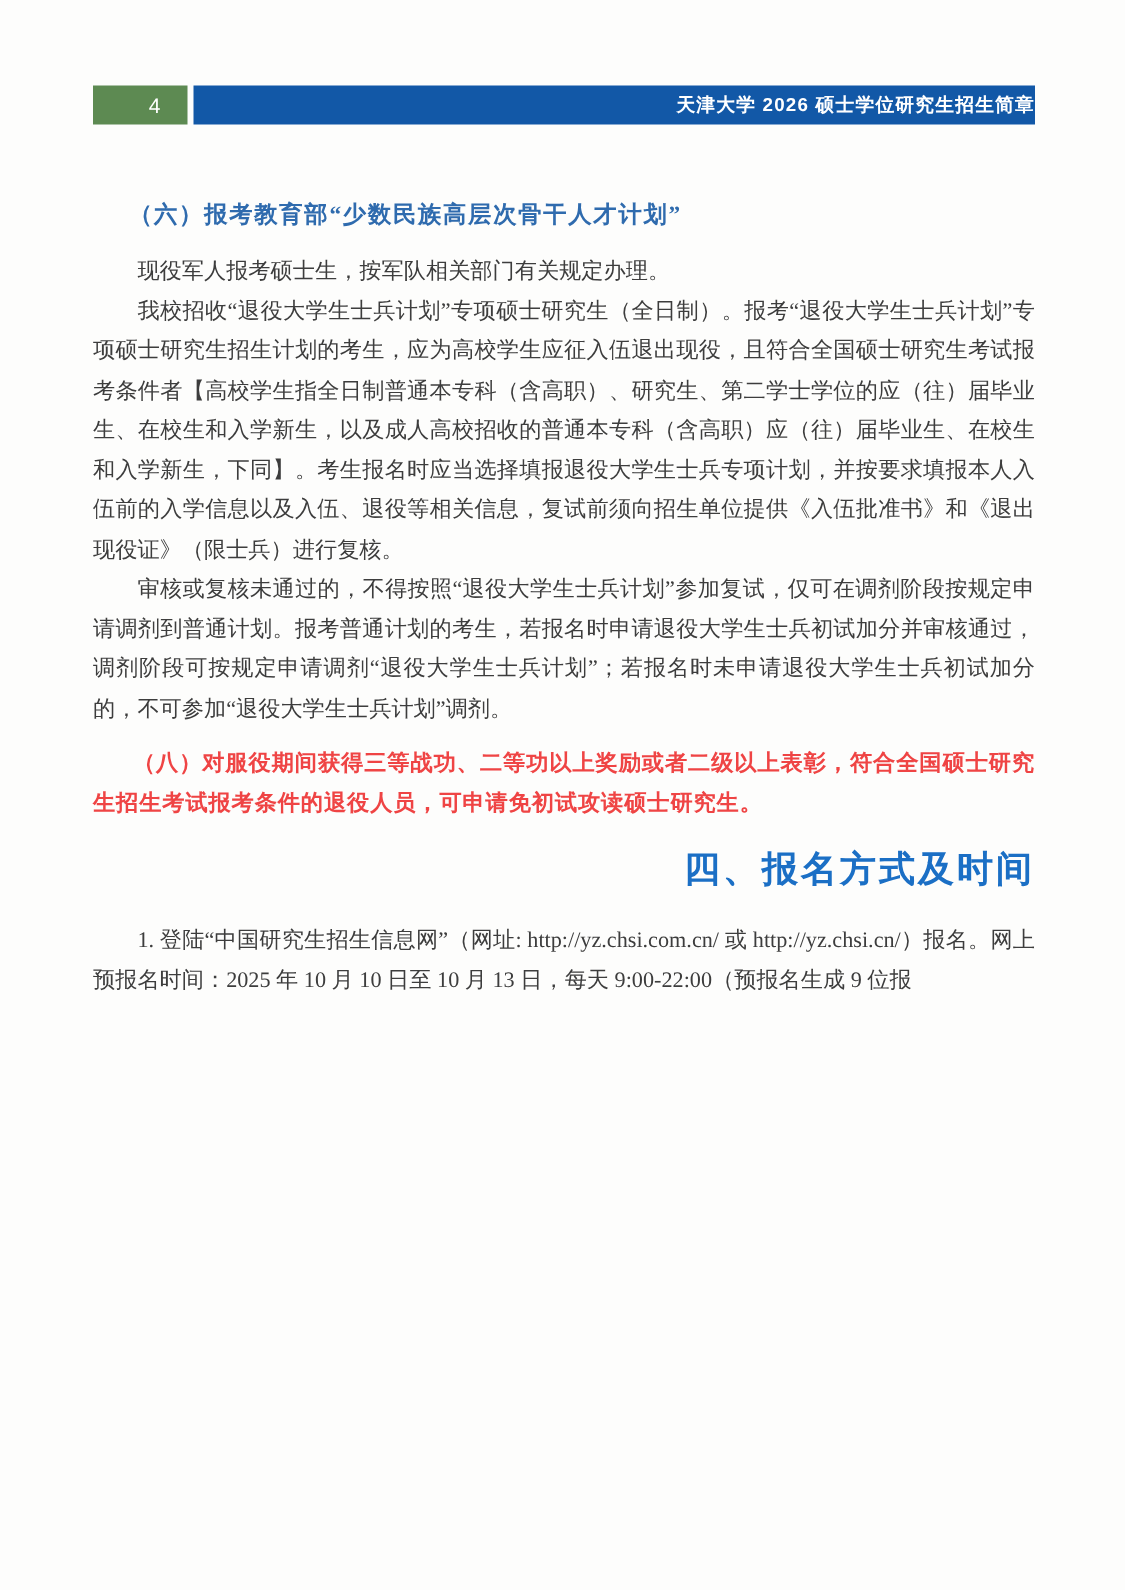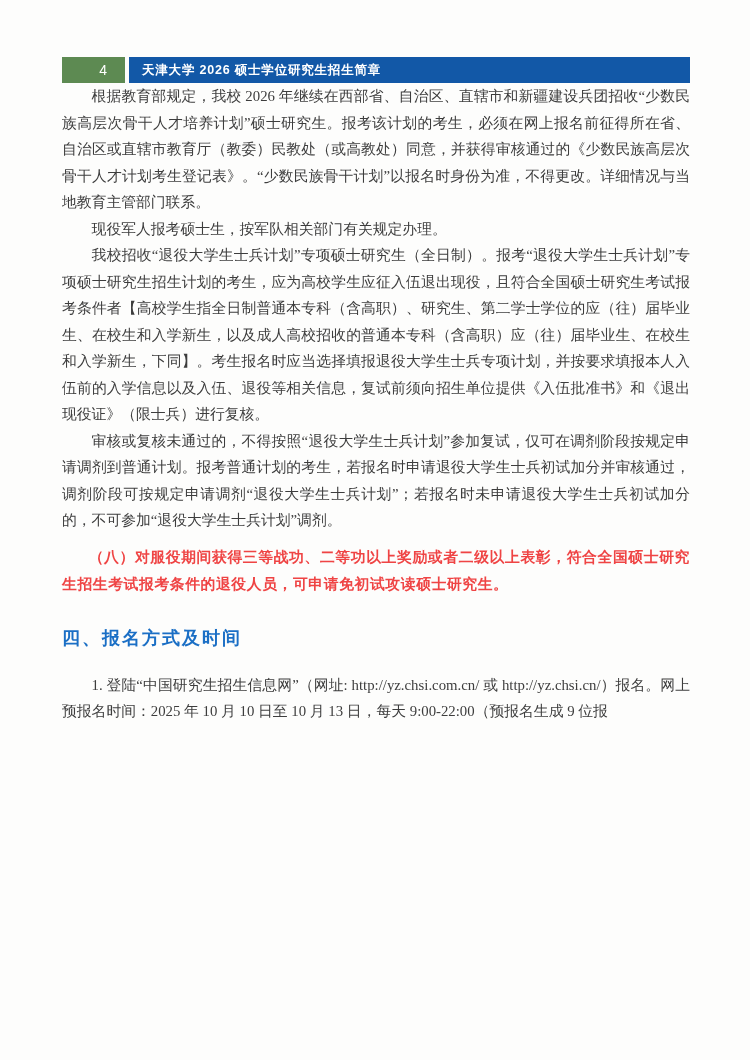--- a/index.html
+++ b/index.html
@@ -34,20 +34,21 @@
     background:#1258a7;
     color:#ffffff;
     line-height:26px;
     padding-left:13px;
     font-family:"Liberation Sans","DejaVu Sans",sans-serif;
     font-size:12.5px;
     font-weight:700;
     letter-spacing:0.8px;
     white-space:nowrap;
     overflow:hidden;
+    text-align:right;
   }
   
   .content{
     margin:0 60px 0 62px;
     color:#3d3d3d;
     font-size:14.8px;
     text-align:justify;
   }
   .sec-h{
     color:#2f6bae;
@@ -67,47 +68,47 @@
   }
   .body-p.em-blue{
     color:#ef4444;
     font-weight:700;
     letter-spacing:0.6px;
     line-height:27px;
     text-indent:1.8em;
     margin:10px 0 12px 0;
   }
   .chapter-h{
-    text-align:left;
+    text-align:right;
     color:#1b6fc5;
     font-family:"Liberation Sans","DejaVu Sans",sans-serif;
-    font-size:18px;
+    font-size:24px;
     font-weight:700;
     letter-spacing:2px;
     line-height:32px;
     text-indent:0;
-    margin:24px 0 18px 0;
+    margin:14px 0 18px 0;
   }
 </style>
 </head>
 <body>
 
 <div class="page">
 
   <header class="page-header">
     <div class="page-num">4</div>
     <div class="header-bar">
       <span>天津大学 2026 硕士学位研究生招生简章</span>
     </div>
   </header>
 
   <main class="content">
 
+    <h3 class="sec-h first">（六）报考教育部“少数民族高层次骨干人才计划”</h3>
 
-    <p class="body-p">根据教育部规定，我校 2026 年继续在西部省、自治区、直辖市和新疆建设兵团招收“少数民族高层次骨干人才培养计划”硕士研究生。报考该计划的考生，必须在网上报名前征得所在省、自治区或直辖市教育厅（教委）民教处（或高教处）同意，并获得审核通过的《少数民族高层次骨干人才计划考生登记表》。“少数民族骨干计划”以报名时身份为准，不得更改。详细情况与当地教育主管部门联系。</p>
 
 
     <p class="body-p">现役军人报考硕士生，按军队相关部门有关规定办理。</p>
 
     <p class="body-p">我校招收“退役大学生士兵计划”专项硕士研究生（全日制）。报考“退役大学生士兵计划”专项硕士研究生招生计划的考生，应为高校学生应征入伍退出现役，且符合全国硕士研究生考试报考条件者【高校学生指全日制普通本专科（含高职）、研究生、第二学士学位的应（往）届毕业生、在校生和入学新生，以及成人高校招收的普通本专科（含高职）应（往）届毕业生、在校生和入学新生，下同】。考生报名时应当选择填报退役大学生士兵专项计划，并按要求填报本人入伍前的入学信息以及入伍、退役等相关信息，复试前须向招生单位提供《入伍批准书》和《退出现役证》（限士兵）进行复核。</p>
 
     <p class="body-p">审核或复核未通过的，不得按照“退役大学生士兵计划”参加复试，仅可在调剂阶段按规定申请调剂到普通计划。报考普通计划的考生，若报名时申请退役大学生士兵初试加分并审核通过，调剂阶段可按规定申请调剂“退役大学生士兵计划”；若报名时未申请退役大学生士兵初试加分的，不可参加“退役大学生士兵计划”调剂。</p>
 
     <p class="body-p em-blue">（八）对服役期间获得三等战功、二等功以上奖励或者二级以上表彰，符合全国硕士研究生招生考试报考条件的退役人员，可申请免初试攻读硕士研究生。</p>
 

